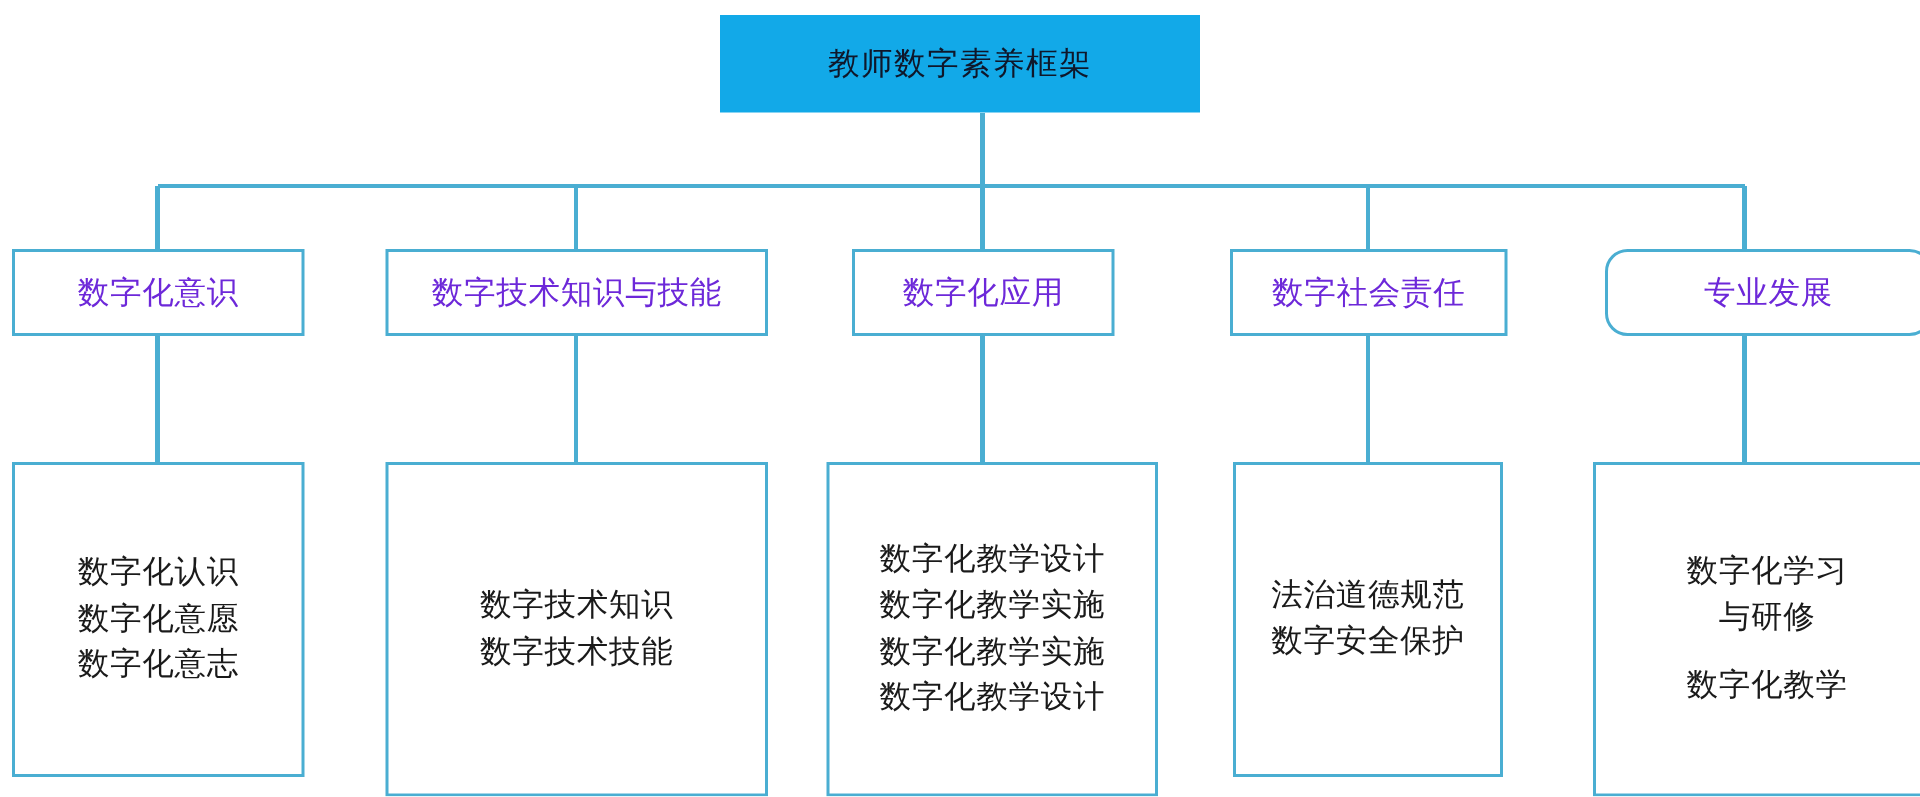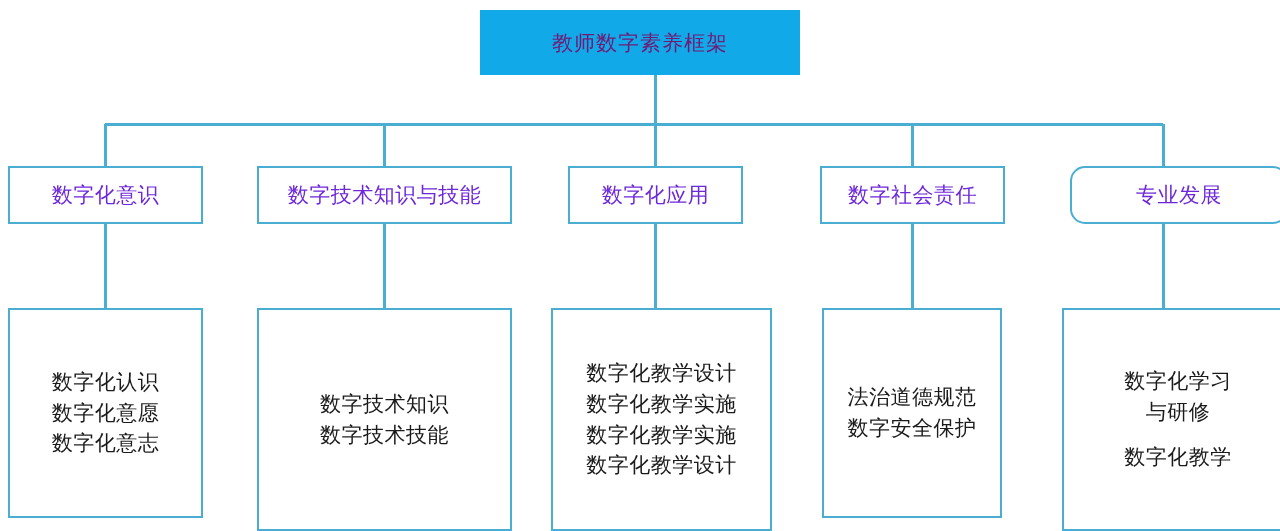--- a/index.html
+++ b/index.html
@@ -38,21 +38,21 @@
     top: 10px;
     width: 320px;
     height: 65px;
     background: #12a9e8;
     display: flex;
     align-items: center;
     justify-content: center;
     box-sizing: border-box;
   }
   .root-node .node-label {
-    color: #701a75;
+    color: #0f172a;
     font-size: 21px;
     letter-spacing: 1px;
     line-height: 1.2;
     white-space: nowrap;
   }
 
   
   .cat-node {
     position: absolute;
     height: 58px;

